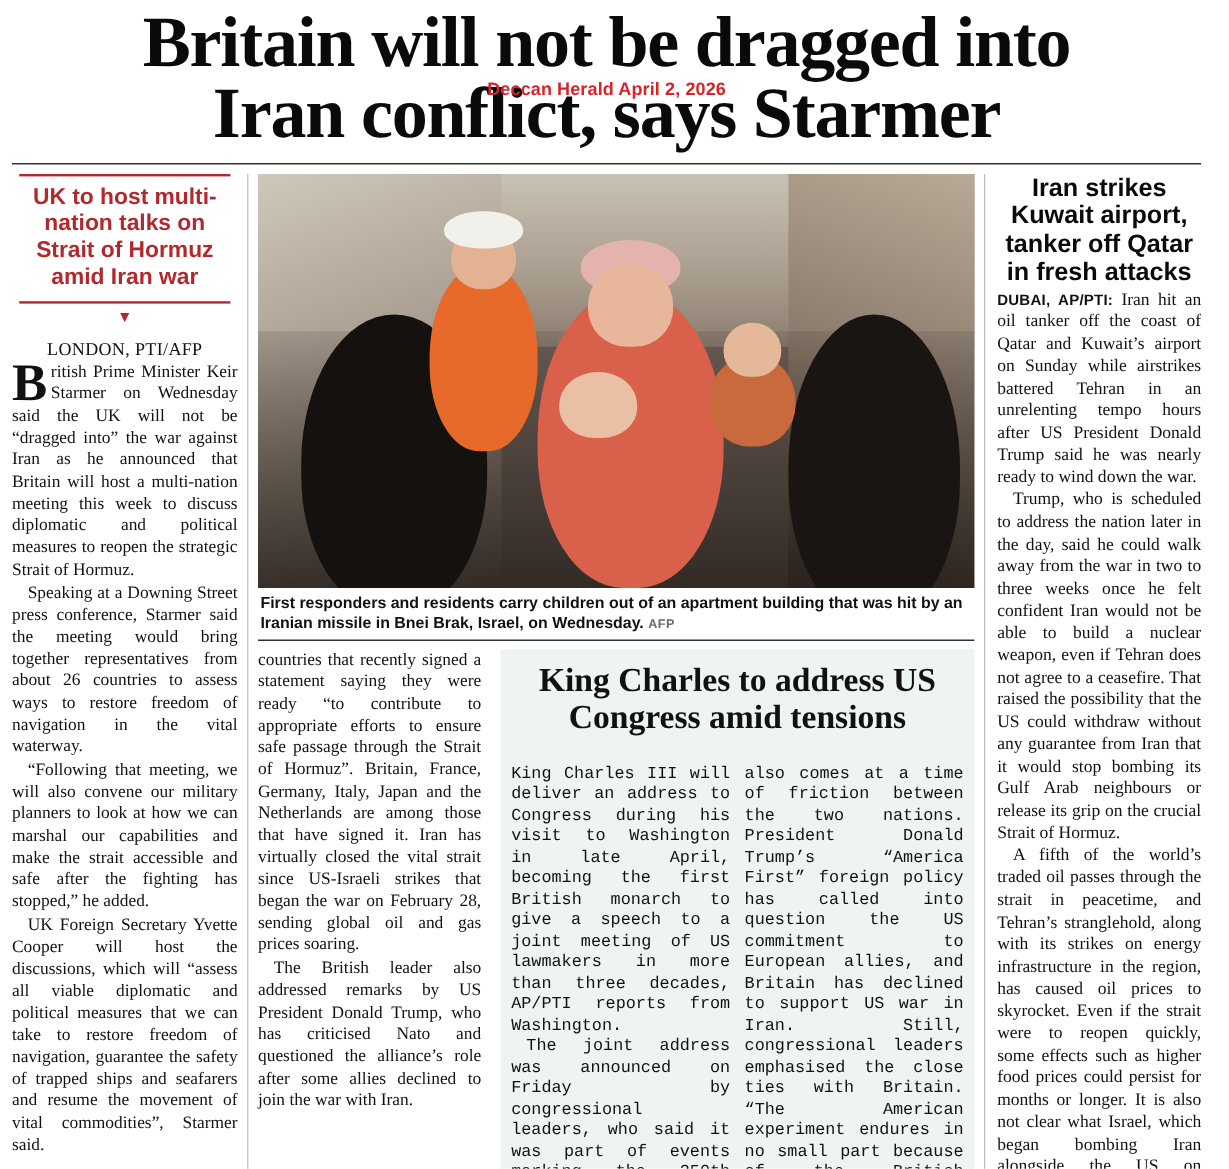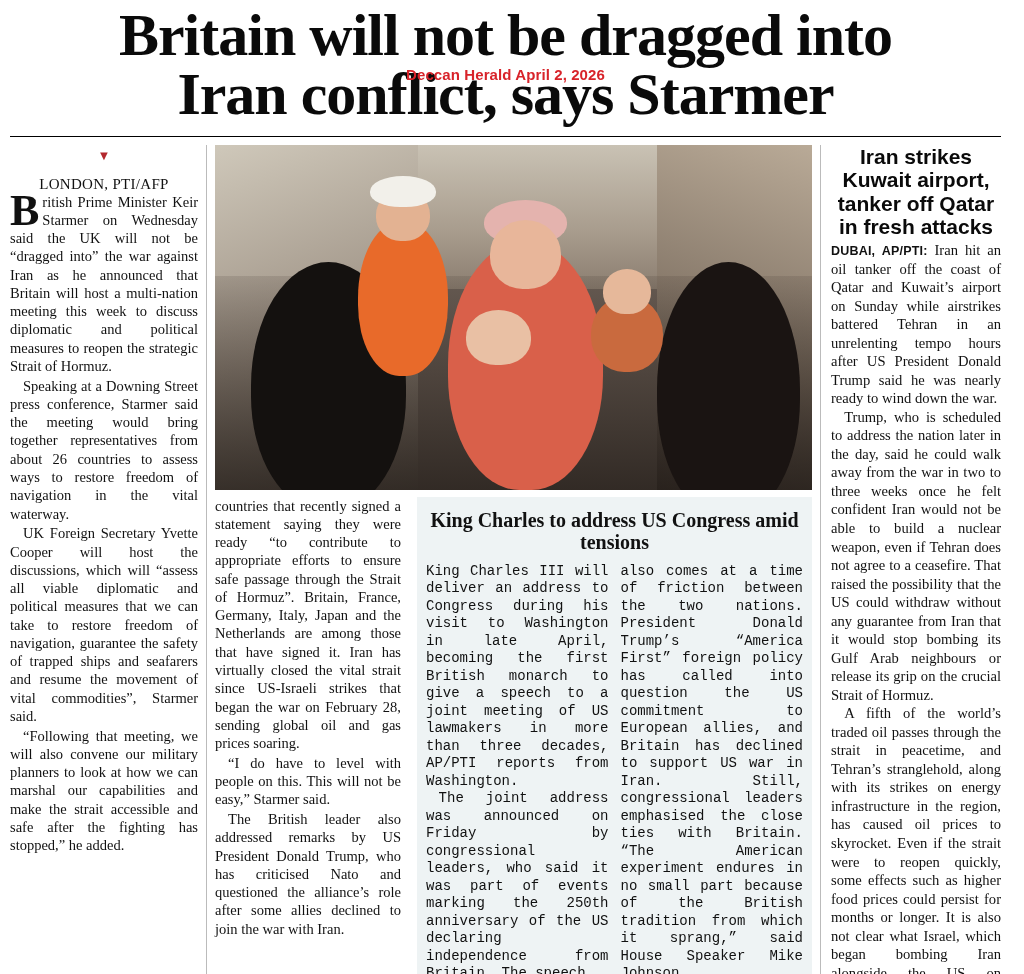--- a/index.html
+++ b/index.html
@@ -238,24 +238,24 @@
   .boxed {
     flex: 1 1 auto;
     background: #eef3f4;
     padding: 8px 9px 6px 9px;
     box-sizing: border-box;
     margin-left: 6px;
   }
   .boxed h2 {
     font-family: "Liberation Serif", serif;
     font-weight: bold;
-    font-size: 20px;
+    font-size: 28px;
     line-height: 1.1;
     text-align: center;
-    margin: 4px 0 10px 0;
+    margin: 4px 0 22px 0;
   }
   .boxed-cols {
     display: flex;
     gap: 12px;
   }
   .boxed-cols .bcol {
     flex: 1 1 0;
     font-family: Liberation Mono, monospace;
     font-size: 14px;
     line-height: 1.25;
@@ -302,27 +302,28 @@
       <span class="line2">Iran conflict, says Starmer</span>
     </h1>
     <div class="dateline-red">Deccan Herald April 2, 2026</div>
   </div>
 
   <div class="rule-top"></div>
 
   <div class="grid">
 
     <div class="col-left">
+      <div class="kicker">UK to host multi-nation talks on Strait of Hormuz amid Iran war</div>
       <div class="kicker-arrow">▼</div>
       <div class="place-line">LONDON, PTI/AFP</div>
       <div class="body-text">
         <p class="first dropcap">British Prime Minister Keir Starmer on Wednesday said the UK will not be “dragged into” the war against Iran as he announced that Britain will host a multi-nation meeting this week to discuss diplomatic and political measures to reopen the strategic Strait of Hormuz.</p>
         <p>Speaking at a Downing Street press conference, Starmer said the meeting would bring together representatives from about 26 countries to assess ways to restore freedom of navigation in the vital waterway.</p>
+        <p>“Following that meeting, we will also convene our military planners to look at how we can marshal our capabilities and make the strait accessible and safe after the fighting has stopped,” he added.</p>
         <p>UK Foreign Secretary Yvette Cooper will host the discussions, which will “assess all viable diplomatic and political measures that we can take to restore freedom of navigation, guarantee the safety of trapped ships and seafarers and resume the movement of vital commodities”, Starmer said.</p>
-        <p>“Following that meeting, we will also convene our military planners to look at how we can marshal our capabilities and make the strait accessible and safe after the fighting has stopped,” he added.</p>
 
       </div>
     </div>
 
     <div class="col-mid">
 
       <div class="photo-wrap">
         <div class="photo">
           <div class="sky"></div>
           <div class="wall"></div>
@@ -333,27 +334,30 @@
           <div class="fig fig-orange"></div>
           <div class="fig fig-orange-head"></div>
           <div class="fig fig-helmet"></div>
           <div class="fig fig-center"></div>
           <div class="fig fig-scarf"></div>
           <div class="fig fig-head"></div>
           <div class="fig fig-baby"></div>
           <div class="fig fig-child"></div>
           <div class="fig fig-child-head"></div>
         </div>
+        <div class="caption">
+          <span>First responders and residents carry children out of an apartment building that was hit by an Iranian missile in Bnei Brak, Israel, on Wednesday.</span>
+          <span class="credit">AFP</span>
+        </div>
       </div>
 
       <div class="mid-lower">
         <div class="mid-col">
           <div class="body-text">
             <p class="first">countries that recently signed a statement saying they were ready “to contribute to appropriate efforts to ensure safe passage through the Strait of Hormuz”. Britain, France, Germany, Italy, Japan and the Netherlands are among those that have signed it. Iran has virtually closed the vital strait since US-Israeli strikes that began the war on February 28, sending global oil and gas prices soaring.</p>
-            <p>“I do have to level with people on this. This will not be easy,” Starmer said.</p>
             <p>The British leader also addressed remarks by US President Donald Trump, who has criticised Nato and questioned the alliance’s role after some allies declined to join the war with Iran.</p>
           </div>
         </div>
 
         <div class="boxed">
           <h2>King Charles to address US Congress amid tensions</h2>
           <div class="boxed-cols">
             <div class="bcol">
               <p class="first">King Charles III will deliver an address to Congress during his visit to Washington in late April, becoming the first British monarch to give a speech to a joint meeting of US lawmakers in more than three decades, AP/PTI reports from Washington.</p>
               <p>The joint address was announced on Friday by congressional leaders, who said it was part of events marking the 250th anniversary of the US declaring independence from Britain. The speech</p>

